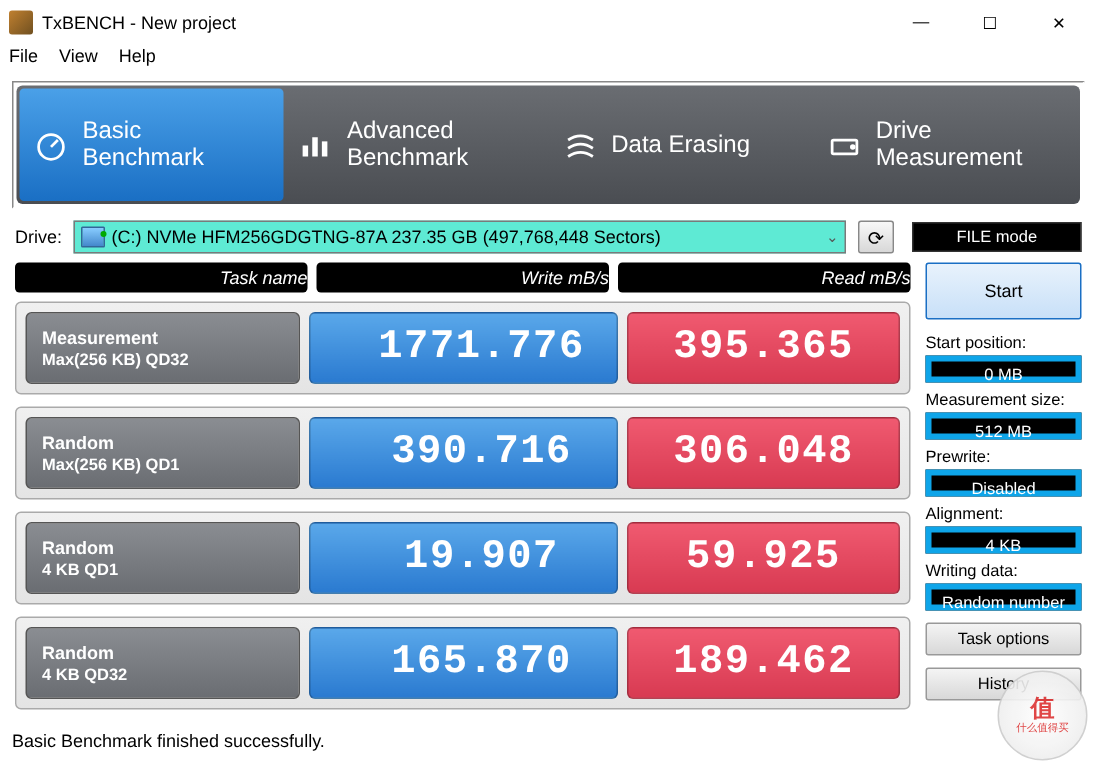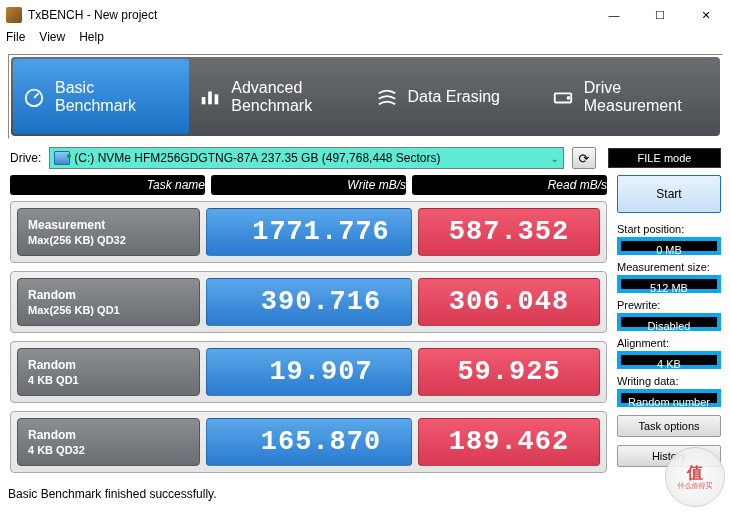--- a/index.html
+++ b/index.html
@@ -119,21 +119,21 @@
       <div class="hdr val">Write mB/s</div>
       <div class="hdr val">Read mB/s</div>
     </div>
     <div class="rows" id="rows">
         <div class="brow">
           <div class="tname">
             <span class="l1">Measurement</span>
             <span>Max(256 KB) QD32</span>
           </div>
           <div class="valbox read">1771.776</div>
-          <div class="valbox write">587.352</div>
+          <div class="valbox write">395.365</div>
         </div>
         <div class="brow">
           <div class="tname">
             <span class="l1">Random</span>
             <span>Max(256 KB) QD1</span>
           </div>
           <div class="valbox read">390.716</div>
           <div class="valbox write">306.048</div>
         </div>
         <div class="brow">

